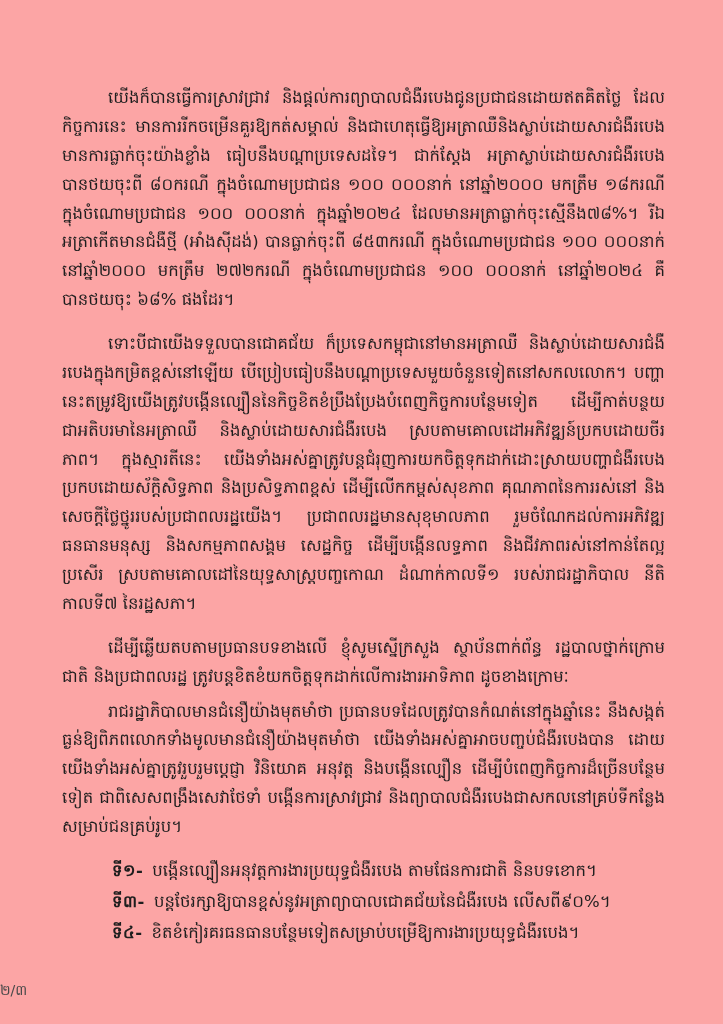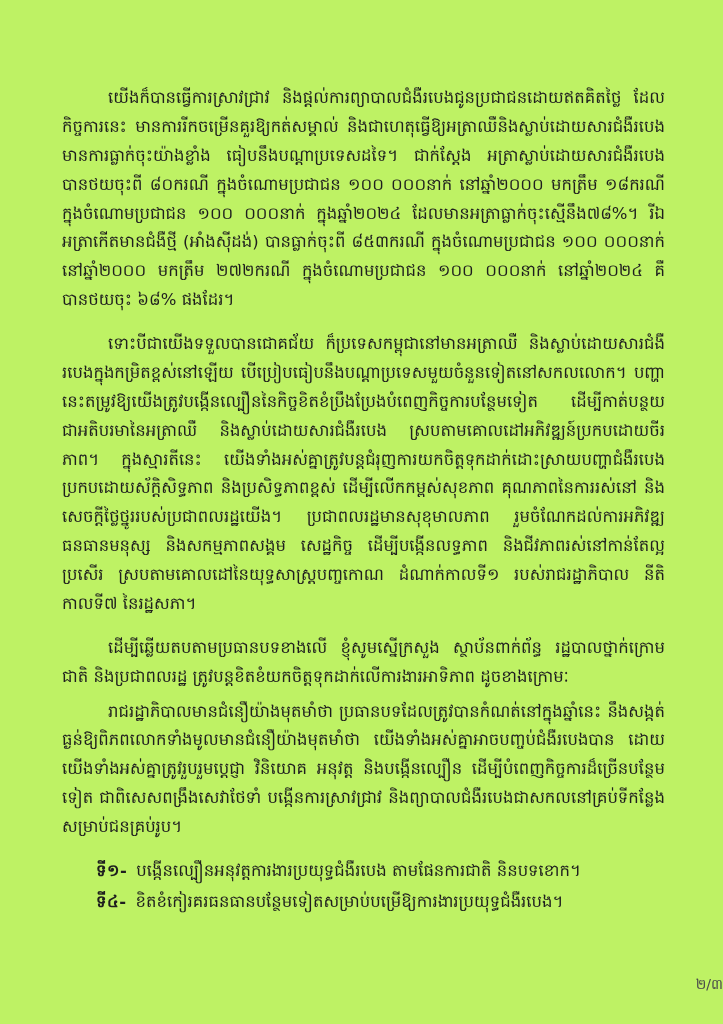--- a/index.html
+++ b/index.html
@@ -5,21 +5,21 @@
   html, body {
     margin: 0;
     padding: 0;
     background: #ffffff;
   }
   .page {
     position: relative;
     width: 723px;
     height: 1024px;
     margin: 0;
-    background: #bef264;
+    background: #fca5a5;
     box-sizing: border-box;
     padding: 84px 58px 0 62px;
     font-family: "DejaVu Sans", "Liberation Sans", sans-serif;
     color: #1e1e1e;
     font-size: 16.5px;
     line-height: 1.75;
     overflow: hidden;
   }
   .content {
     text-align: justify;
@@ -37,27 +37,28 @@
   .list-item {
     padding-left: 70px;
     text-indent: -36px;
     margin-bottom: 2px;
     text-align: justify;
   }
   .list-label {
     font-weight: bold;
     padding-right: 9px;
     letter-spacing: 0.5px;
+    margin-left: 16px;
   }
   .footer-page-number {
     position: absolute;
-    bottom: 28px;
+    bottom: 22px;
     left: 0;
     right: 0;
-    text-align: right;
+    text-align: left;
     font-size: 14px;
     color: #4a4a4a;
   }
 </style>
 </head>
 <body>
 
 <div class="page">
   <div class="content">
 
@@ -67,20 +68,23 @@
 
     <p class="para intro-list">ដើម្បីឆ្លើយតបតាមប្រធានបទខាងលើ ខ្ញុំសូមស្នើក្រសួង ស្ថាប័នពាក់ព័ន្ធ រដ្ឋបាលថ្នាក់ក្រោមជាតិ និងប្រជាពលរដ្ឋ ត្រូវបន្តខិតខំយកចិត្តទុកដាក់លើការងារអាទិភាព ដូចខាងក្រោមៈ</p>
 
     <p class="para">រាជរដ្ឋាភិបាលមានជំនឿយ៉ាងមុតមាំថា ប្រធានបទដែលត្រូវបានកំណត់នៅក្នុងឆ្នាំនេះ នឹងសង្កត់ធ្ងន់ឱ្យពិភពលោកទាំងមូលមានជំនឿយ៉ាងមុតមាំថា យើងទាំងអស់គ្នាអាចបញ្ចប់ជំងឺរបេងបាន ដោយយើងទាំងអស់គ្នាត្រូវរួបរួមប្តេជ្ញា វិនិយោគ អនុវត្ត និងបង្កើនល្បឿន ដើម្បីបំពេញកិច្ចការដ៏ច្រើនបន្ថែមទៀត ជាពិសេសពង្រឹងសេវាថែទាំ បង្កើនការស្រាវជ្រាវ និងព្យាបាលជំងឺរបេងជាសកលនៅគ្រប់ទីកន្លែងសម្រាប់ជនគ្រប់រូប។</p>
 
     <div class="list">
       <div class="list-item">
         <span class="list-label">ទី១-</span><span>បង្កើនល្បឿនអនុវត្តការងារប្រយុទ្ធជំងឺរបេង តាមផែនការជាតិ និនបទខោក។</span>
       </div>
       <div class="list-item">
+        <span class="list-label">ទី៣-</span><span>បន្តថែរក្សាឱ្យបានខ្ពស់នូវអត្រាព្យាបាលជោគជ័យនៃជំងឺរបេង លើសពី៩០%។</span>
+      </div>
+      <div class="list-item">
         <span class="list-label">ទី៤-</span><span>ខិតខំកៀរគរធនធានបន្ថែមទៀតសម្រាប់បម្រើឱ្យការងារប្រយុទ្ធជំងឺរបេង។</span>
       </div>
     </div>
 
   </div>
 
   <div class="footer-page-number">២/៣</div>
 </div>
 
 </body></html>

